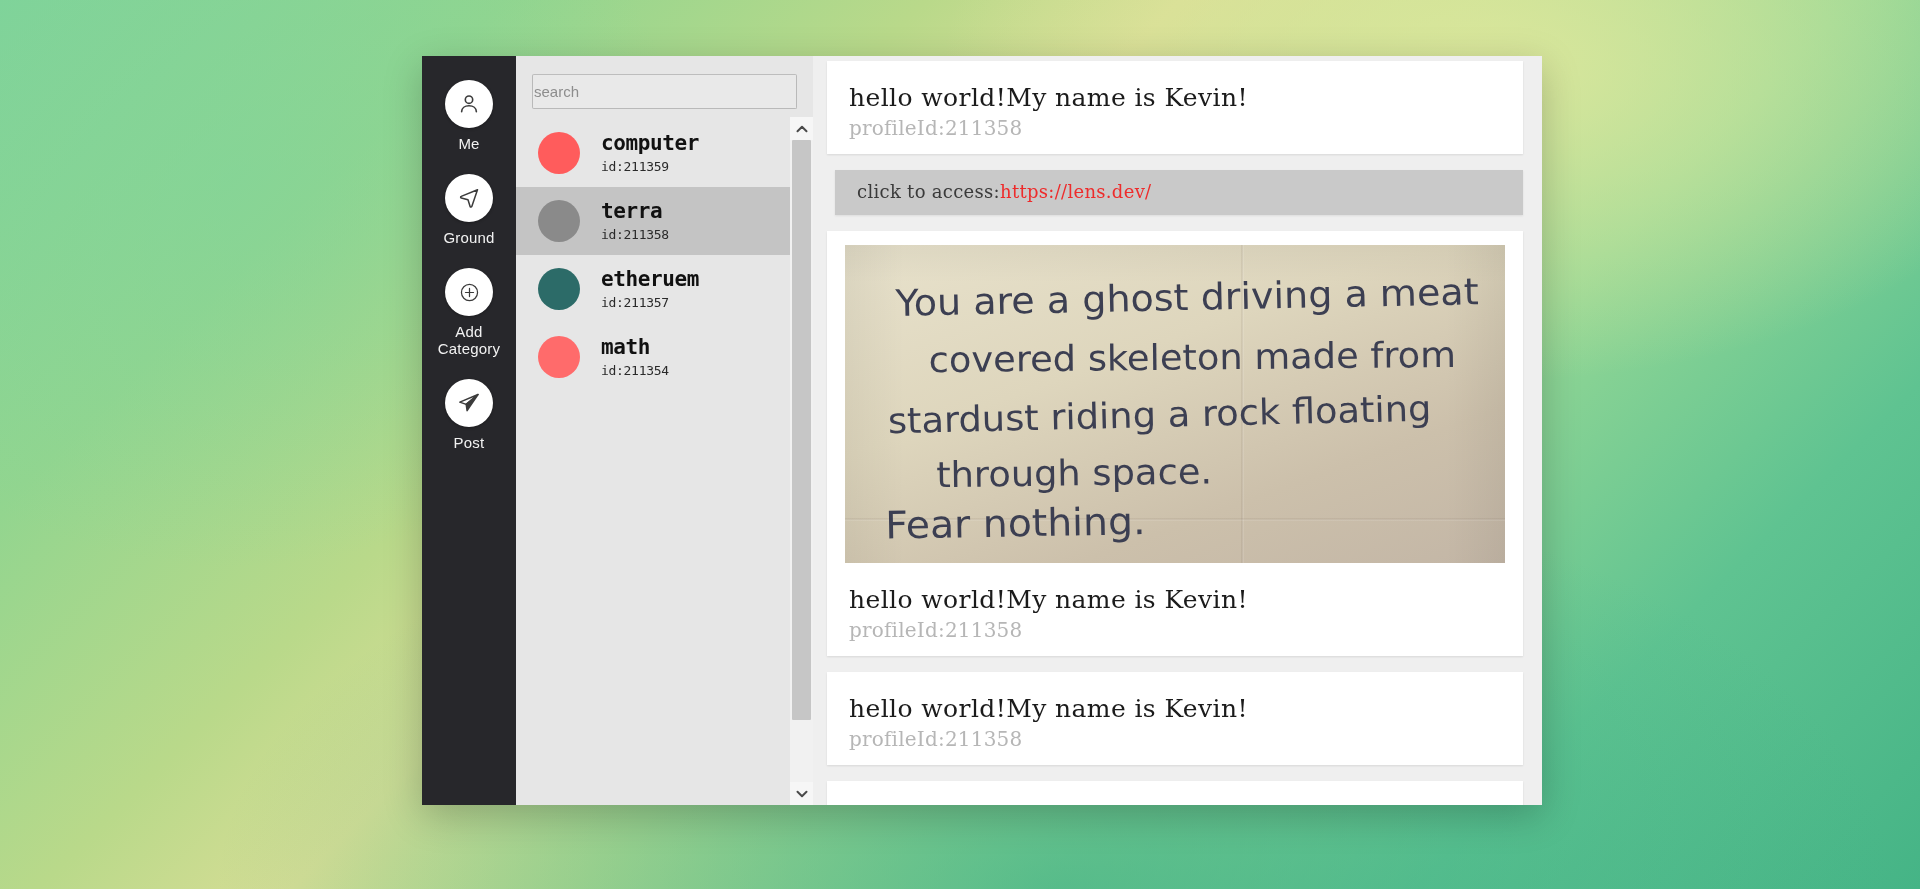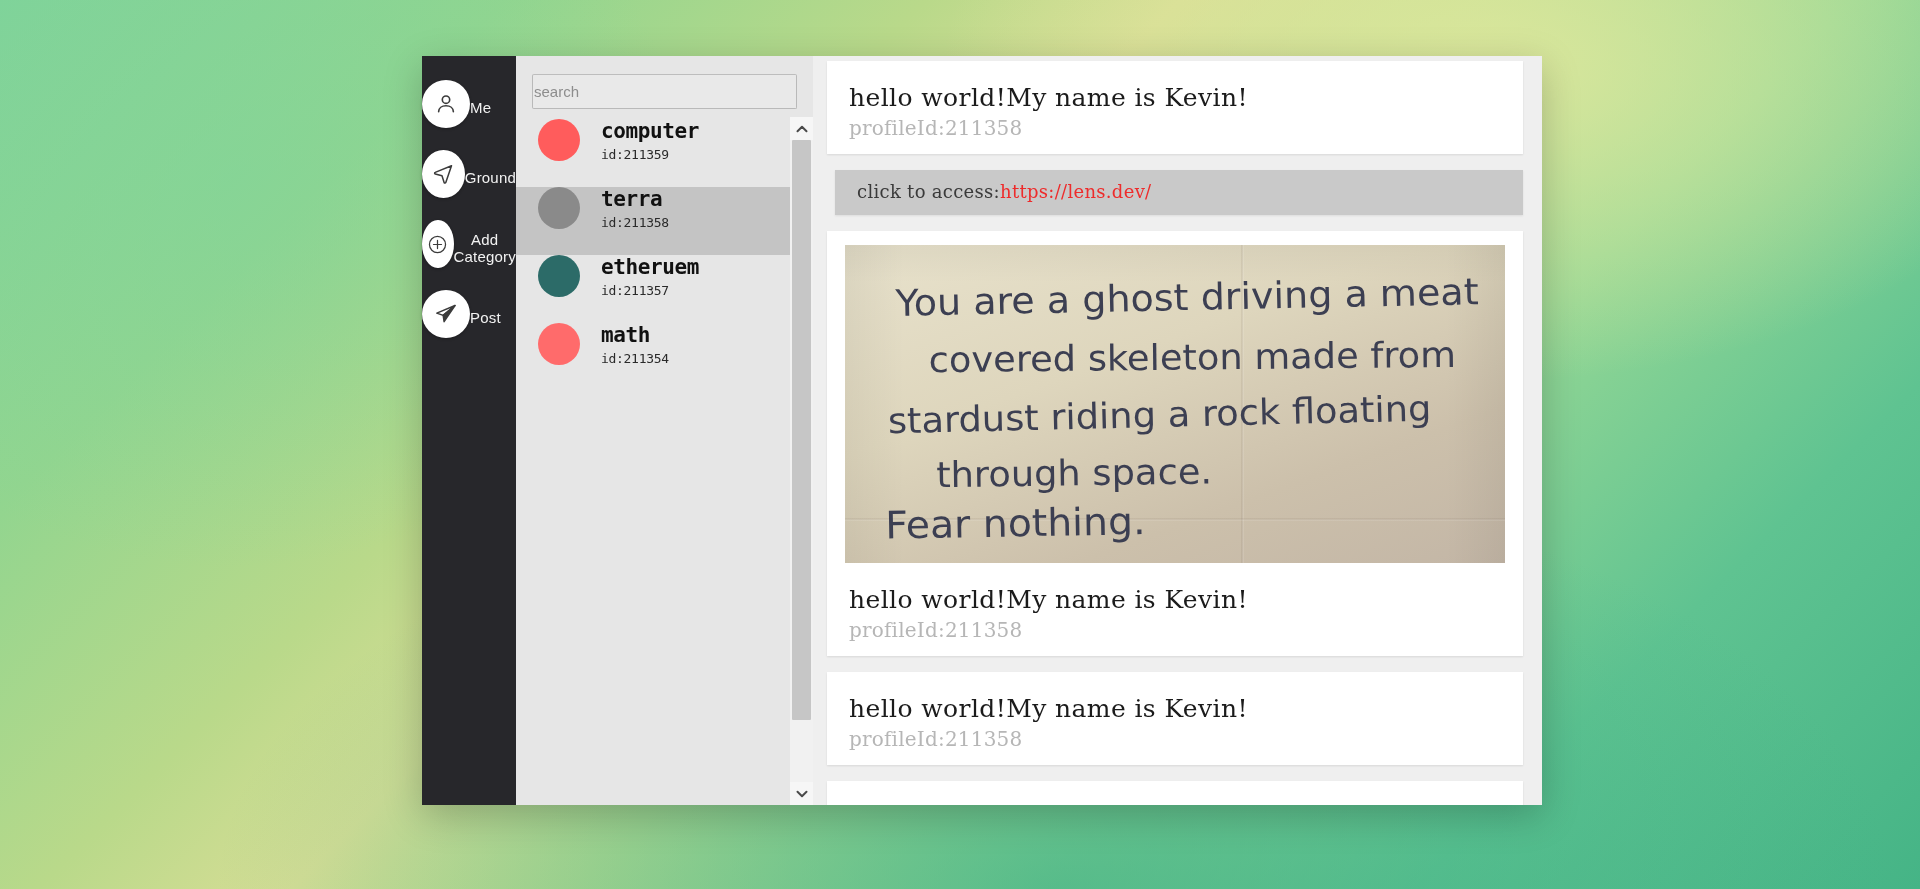--- a/index.html
+++ b/index.html
@@ -55,21 +55,21 @@
     background: #27272b;
     display: flex;
     flex-direction: column;
     align-items: center;
     padding-top: 24px;
   }
 
   .rail-item {
     width: 94px;
     display: flex;
-    flex-direction: row;
+    flex-direction: column;
     align-items: center;
     margin-bottom: 22px;
     cursor: pointer;
     user-select: none;
   }
 
   .rail-circle {
     width: 48px;
     height: 48px;
     border-radius: 50%;
@@ -120,21 +120,21 @@
   }
   #search-input::placeholder { color: #8d8d8d; }
 
   #category-list {
     flex: 1;
     overflow: hidden;
   }
 
   .category-row {
     display: flex;
-    align-items: flex-start;
+    align-items: center;
     height: 68px;
     padding: 0 0 0 22px;
     cursor: pointer;
     background: transparent;
   }
   .category-row.selected { background: #c4c4c4; }
 
   .cat-avatar {
     width: 42px;
     height: 42px;

